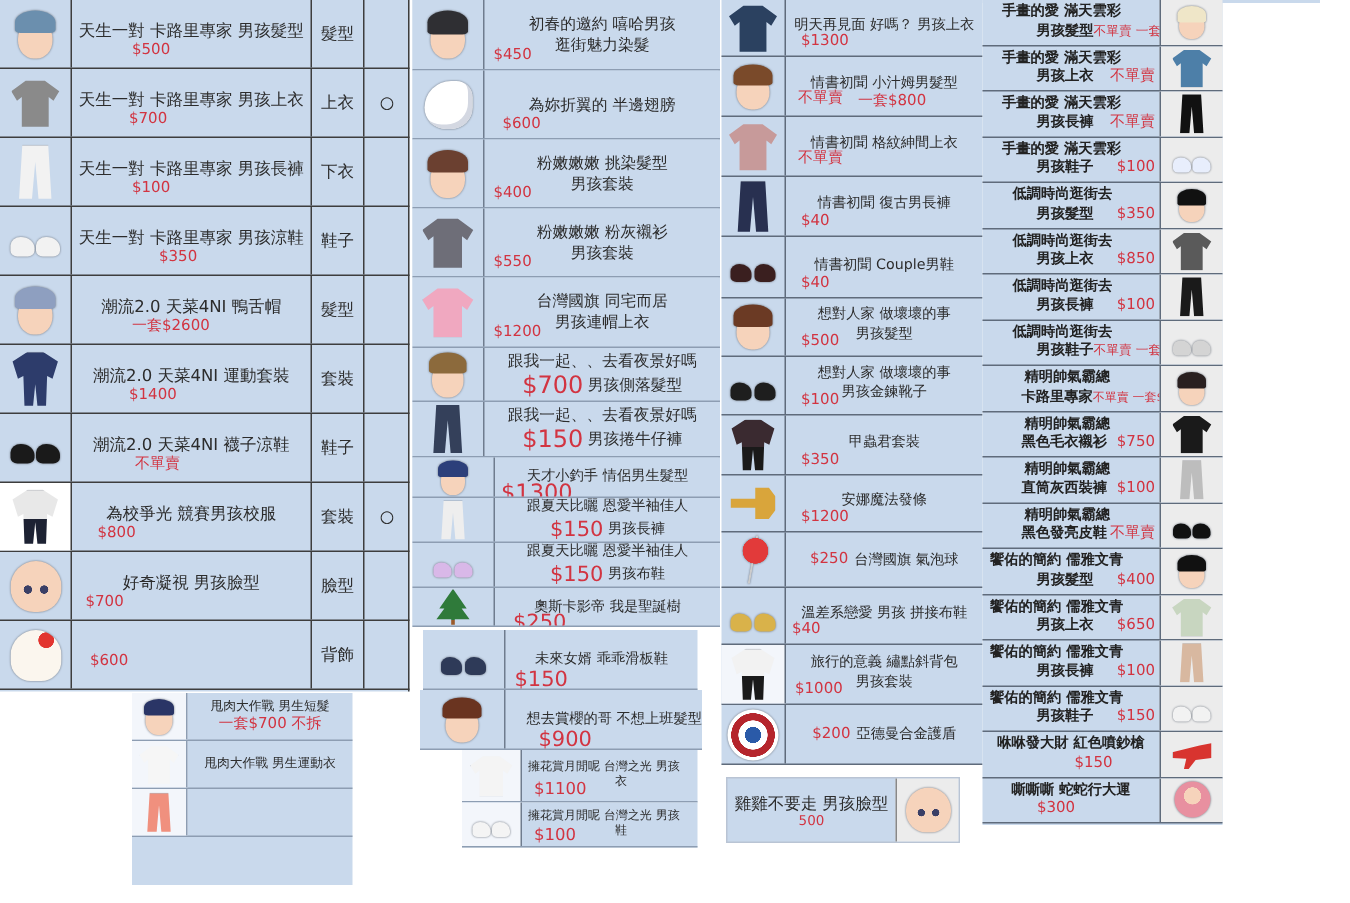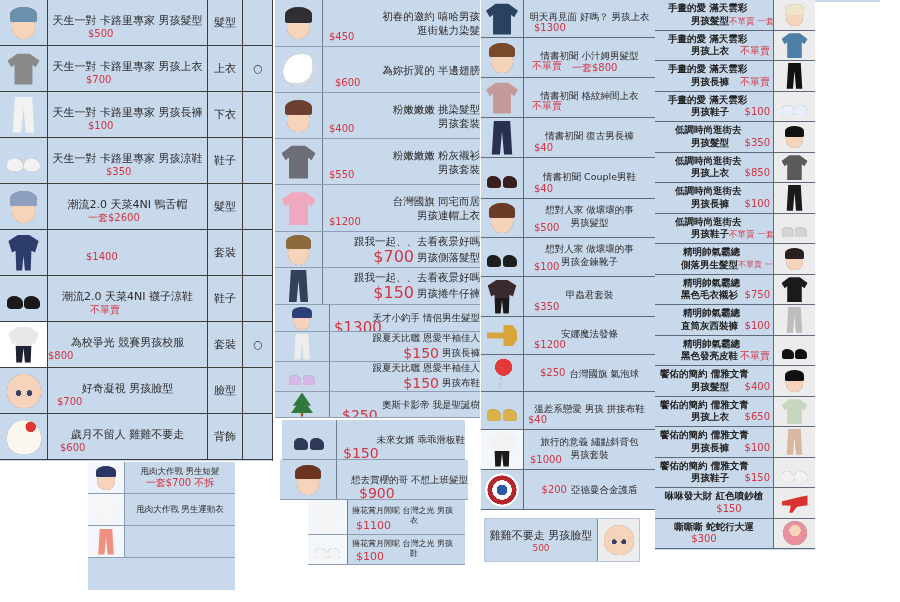--- a/index.html
+++ b/index.html
@@ -38,21 +38,21 @@
   #colB{left:88px;top:462px;width:147px;height:128px}
   .brow{position:absolute;left:0;width:147px;height:32px;display:flex;border-bottom:1px solid #8d9db2}
   .bimg{width:37px;background:#f3f6fb;border-right:1px solid #8d9db2;display:flex;align-items:center}
   .btxt{flex:1;display:flex;flex-direction:column;justify-content:center;align-items:center;font-size:8.5px;line-height:11px;white-space:nowrap}
   .btxt .price{font-size:10px;line-height:12px}
   
   #colC{left:275px;top:0;width:205px;height:418px;border-right:1px solid #8d9db2}
   .crow,.cfree{position:absolute;display:flex;border-bottom:1px solid #8d9db2;background:#c9d9ec}
   .crow{left:0;width:205px}
   .cimg{width:48px;border-right:1px solid #6f7c8e;display:flex;align-items:center}
-  .ctxt{flex:1;position:relative;display:flex;flex-direction:column;justify-content:center;align-items:flex-end;font-size:10.5px;line-height:14px;white-space:nowrap;overflow:hidden}
+  .ctxt{flex:1;position:relative;display:flex;flex-direction:column;justify-content:center;align-items:center;font-size:10.5px;line-height:14px;white-space:nowrap;overflow:hidden}
   .ctxt .price{position:absolute;left:6px;bottom:3px;font-size:10px;line-height:12px}
   .ctxt .big{position:static;font-size:16px;line-height:18px;margin-right:3px}
   .ctxt .l2row{display:flex;align-items:center}
   
   #colD{left:481px;top:0;width:174px;height:510px}
   .drow{position:absolute;left:0;width:174px;display:flex;border-bottom:1px solid #5f6b7b}
   .dimg{width:43px;border-right:1px solid #5f6b7b;display:flex;align-items:center}
   .dtxt{flex:1;position:relative;display:flex;flex-direction:column;justify-content:center;align-items:center;font-size:9.5px;line-height:13px;white-space:nowrap;padding-bottom:4px}
   .dtxt .price{position:absolute;left:10px;bottom:3px;font-size:10px;line-height:12px}
   .dtxt .note{position:absolute;left:8px;bottom:5px;font-size:10px;color:#d23441}
@@ -132,20 +132,21 @@
         <span class="price" style="margin-left:40px">一套$2600</span>
       </div>
     <div class="acat">髮型</div>
     <div class="amark"></div>
   </div>
   <div class="arow" style="top:230px">
     <div class="aimg">
         <span class="ic suit" style="--s:36px;--c:#2d3c6b;--c2:#2d3c6b"></span>
       </div>
     <div class="aname">
+        <span class="nm">潮流2.0 天菜4NI 運動套裝</span>
         <span class="price" style="margin-left:38px">$1400</span>
       </div>
     <div class="acat">套裝</div>
     <div class="amark"></div>
   </div>
   <div class="arow" style="top:276px">
     <div class="aimg">
         <span class="ic shoes" style="--s:34px;--c:#1a1a1a"></span>
       </div>
     <div class="aname">
@@ -154,42 +155,41 @@
       </div>
     <div class="acat">鞋子</div>
     <div class="amark"></div>
   </div>
   <div class="arow" style="top:322px">
     <div class="aimg" style="background:#ffffff">
         <span class="ic suit" style="--s:36px;--c:#e8e8e8;--c2:#1d2233"></span>
       </div>
     <div class="aname">
         <span class="nm">為校爭光 競賽男孩校服</span>
-        <span class="price" style="">$800</span>
+        <span class="price" style="margin-left:17px">$800</span>
       </div>
     <div class="acat">套裝</div>
     <div class="amark">○</div>
   </div>
   <div class="arow" style="top:368px">
     <div class="aimg">
         <span class="ic face" style="--s:34px"></span>
       </div>
     <div class="aname">
         <span class="nm">好奇凝視 男孩臉型</span>
         <span class="price" style="margin-left:9px">$700</span>
       </div>
     <div class="acat">臉型</div>
     <div class="amark"></div>
   </div>
   <div class="arow" style="top:414px">
     <div class="aimg">
         <span class="ic chicken" style="--s:34px"></span>
       </div>
     <div class="aname">
-        <span class="nm">歲月不留人 雞雞不要走</span>
         <span class="price" style="margin-left:12px">$600</span>
       </div>
     <div class="acat">背飾</div>
     <div class="amark"></div>
   </div>
 </div>
 
 <div id="colB" class="panel">
   <div class="brow" style="top:0">
     <div class="bimg">
@@ -601,21 +601,21 @@
         </div>
       </div>
       <div class="eimg">
         <span class="ic shoes" style="--s:26px;--c:#d4d4d4"></span>
       </div>
     </div>
   <div class="erow" style="top:244px">
       <div class="etxt">
         <span class="el1" style="padding-left:28px">精明帥氣霸總</span>
         <div class="el2" style="padding-left:26px">
-          <span>側落男生髮型</span>
+          <span>卡路里專家</span>
           <span class="price" style="font-size:8px">不單賣 一套$1500</span>
         </div>
       </div>
       <div class="eimg">
         <span class="ic head" style="--s:24px;--c:#2a2020"></span>
       </div>
     </div>
   <div class="erow" style="top:274.5px">
       <div class="etxt">
         <span class="el1" style="padding-left:28px">精明帥氣霸總</span>

